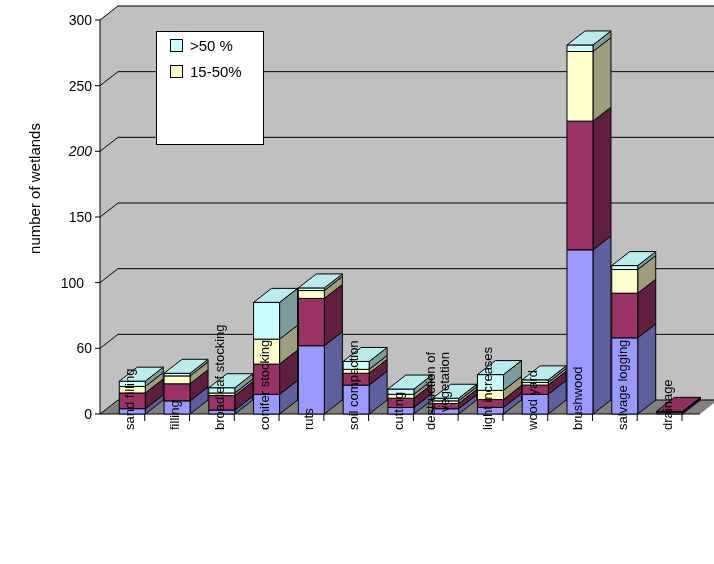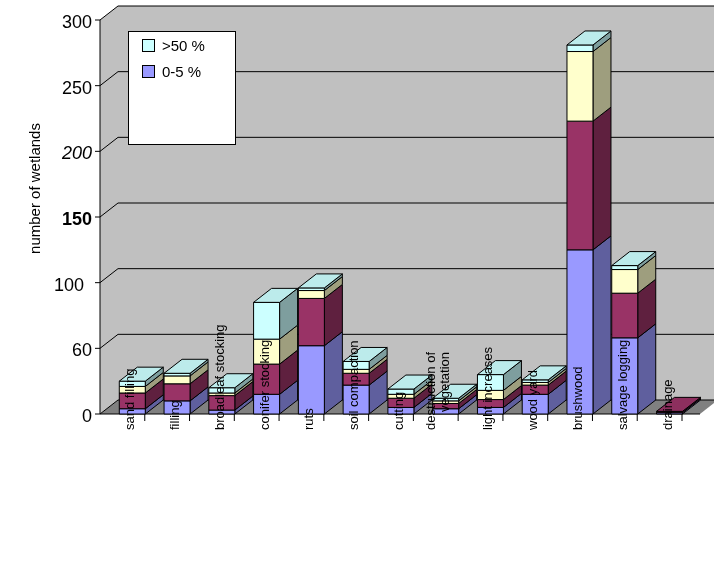--- a/index.html
+++ b/index.html
@@ -33,41 +33,42 @@
     transform: rotate(-90deg);
     transform-origin: center center;
     white-space: nowrap;
   }
 
   .ytick-label {
     position: absolute;
     right: 0;
     width: 46px;
     text-align: right;
-    font-size: 18px;
+    font-size: 14px;
     color: #000;
     line-height: 1;
   }
 
   .xtick-label {
     position: absolute;
     font-size: 13px;
     color: #000;
     white-space: pre;
     line-height: 1.05;
     transform-origin: left top;
     transform: rotate(-90deg);
     text-align: left;
   }
 
   .legend-box {
     position: absolute;
     background: #ffffff;
     border: 1px solid #000000;
     box-sizing: border-box;
+    margin-left: 28px;
   }
   .legend-row {
     display: flex;
     align-items: center;
     height: 26px;
     padding-left: 13px;
   }
   .legend-swatch {
     width: 13px;
     height: 13px;
@@ -241,21 +242,21 @@
       <polygon points="656.5153846153845,411.37333333333333 682.5153846153845,411.37333333333333 700.5153846153845,397.37333333333333 674.5153846153845,397.37333333333333" fill="rgb(141,47,94)" stroke="#000" stroke-width="1"></polygon>
       <line x1="682" y1="414" x2="682" y2="421" stroke="#000" stroke-width="1"></line>
     </svg>
 
   <div class="axis-title">number of wetlands</div>
 
   <div id="ytick-layer">
       <div class="ytick-label" style="width: 46px; left: 46px; top: 407px;">0</div>
       <div class="ytick-label" style="width: 46px; left: 46px; top: 341.333px;">60</div>
       <div class="ytick-label" style="width: 46px; left: 38px; top: 275.667px;">100</div>
-      <div class="ytick-label" style="width: 46px; left: 46px; top: 210px; font-weight: bold;">150</div>
+      <div class="ytick-label" style="width: 46px; left: 46px; top: 210px;">150</div>
       <div class="ytick-label" style="width: 46px; left: 46px; top: 144.333px; font-style: italic;">200</div>
       <div class="ytick-label" style="width: 46px; left: 46px; top: 78.6667px;">250</div>
       <div class="ytick-label" style="width: 46px; left: 46px; top: 13px;">300</div>
     </div>
   <div id="xtick-layer">
       <div class="xtick-label" style="left: 123.285px; top: 430px;">sand filling</div>
       <div class="xtick-label" style="left: 168.054px; top: 430px;">filling</div>
       <div class="xtick-label" style="left: 212.823px; top: 430px;">broadleaf stocking</div>
       <div class="xtick-label" style="left: 257.592px; top: 430px;">conifer stocking</div>
       <div class="xtick-label" style="left: 302.362px; top: 430px;">ruts</div>
@@ -268,18 +269,18 @@
       <div class="xtick-label" style="left: 615.746px; top: 430px;">salvage logging</div>
       <div class="xtick-label" style="left: 660.515px; top: 430px;">drainage</div>
     </div>
 
   <div class="legend-box" id="legend" style="left: 128px; top: 31px; width: 108px; height: 114px;">
       <div class="legend-row">
         <span class="legend-swatch" style="background: rgb(204, 255, 255);"></span>
         <span class="legend-text">&gt;50 %</span>
       </div>
       <div class="legend-row">
-        <span class="legend-swatch" style="background: rgb(153, 153, 255);"></span>
-        <span class="legend-text">0-5 %</span>
+        <span class="legend-swatch" style="background: rgb(255, 255, 204);"></span>
+        <span class="legend-text">15-50%</span>
       </div>
     </div>
 
 </div>
 
 </body></html>

